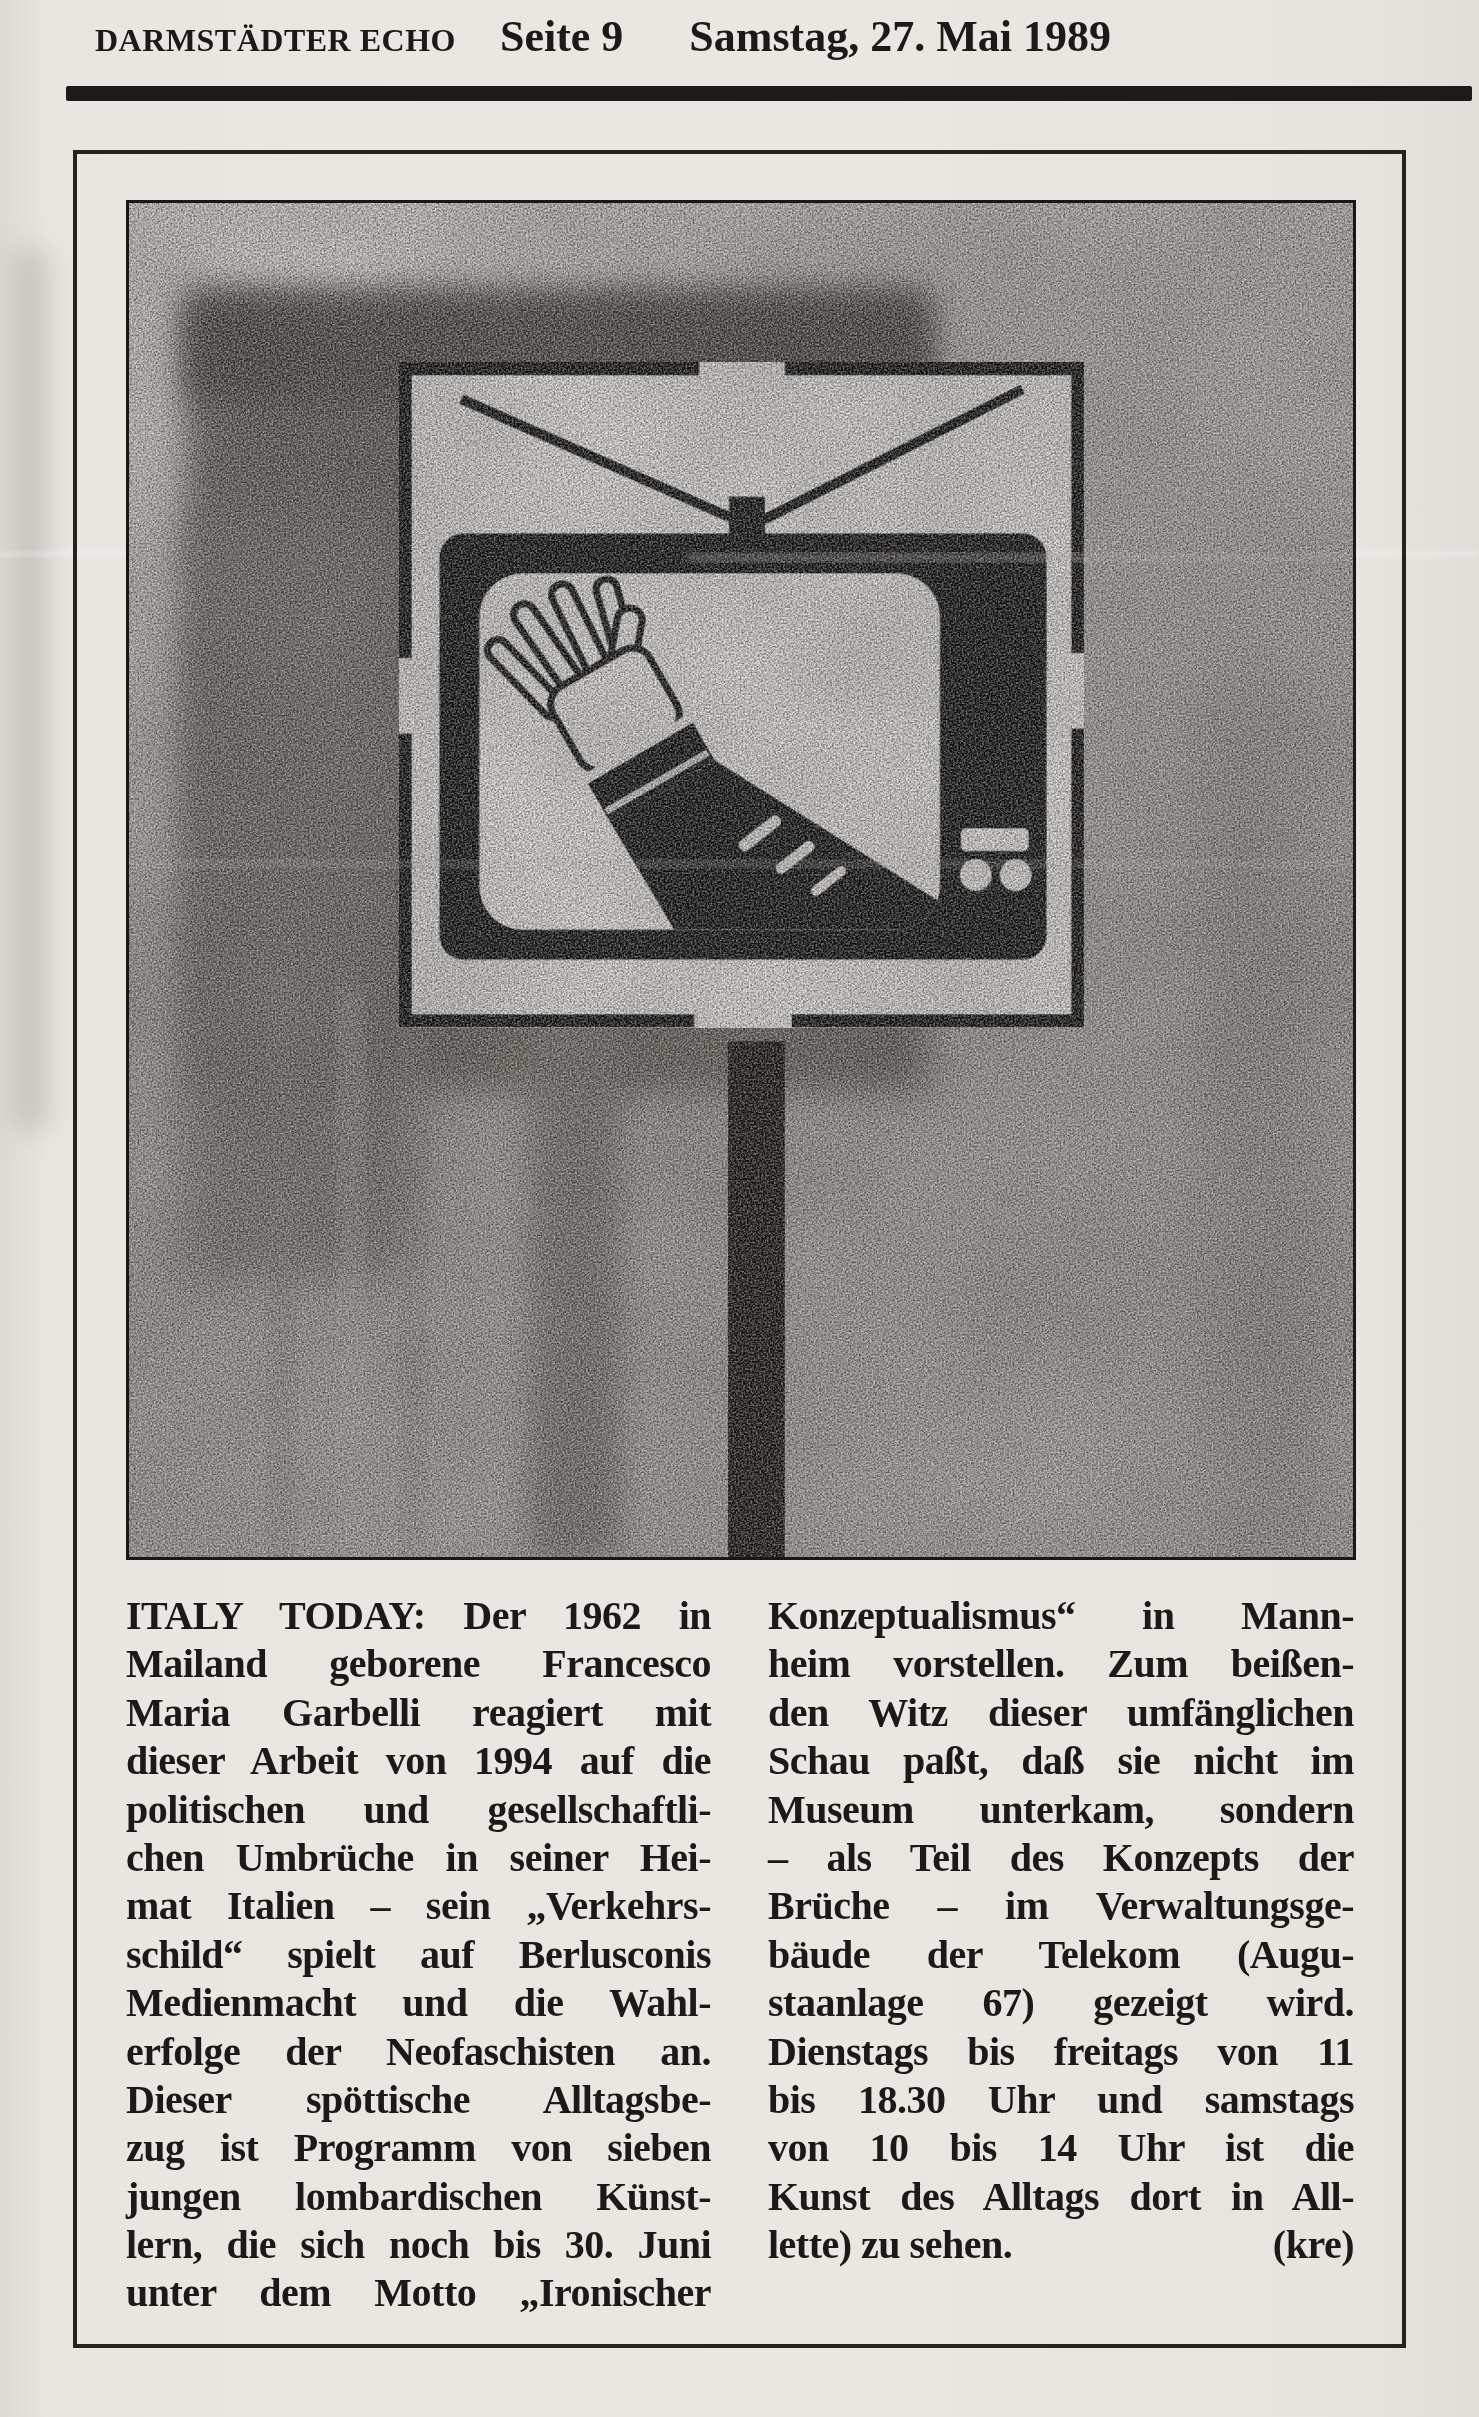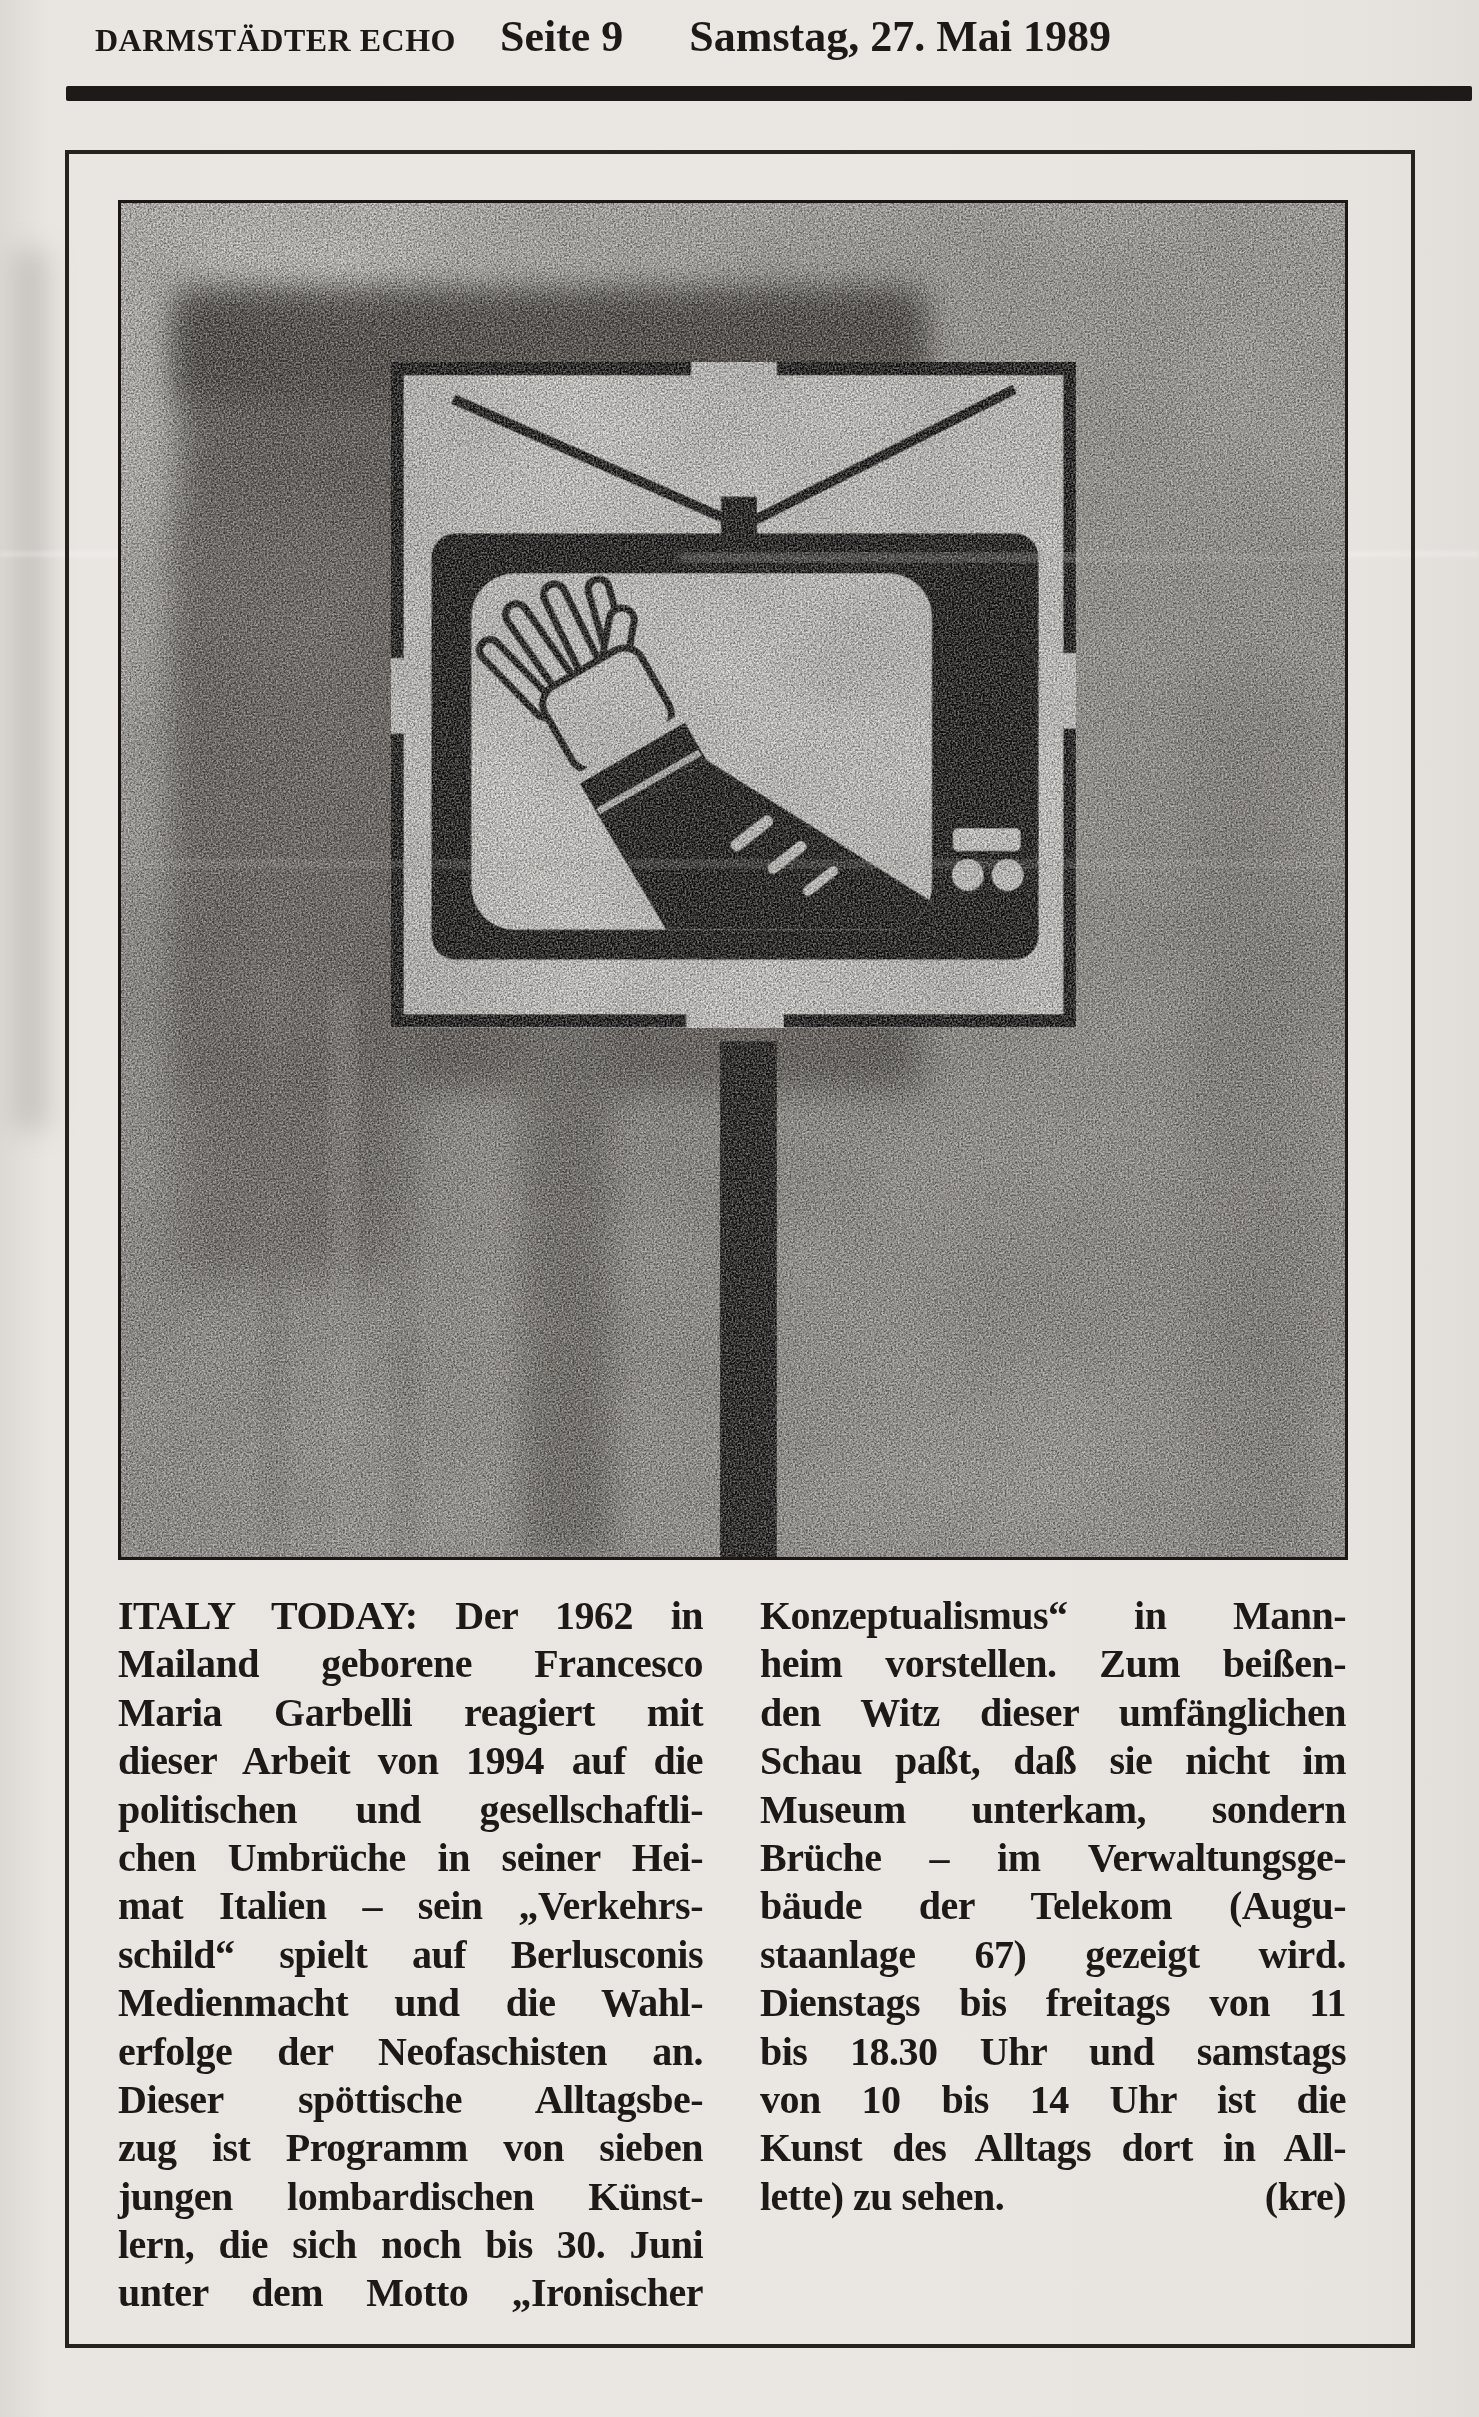--- a/index.html
+++ b/index.html
@@ -8,21 +8,21 @@
     background:linear-gradient(90deg,#dcd8d3 0px,#e9e6e2 50px,#eae7e3 55%,#e7e4df 92%,#e1ded9 100%);
     font-family:"Liberation Serif","DejaVu Serif",serif;color:#1c1916;overflow:hidden;
   }
   .edge-shade{position:absolute;left:14px;top:250px;width:34px;height:880px;background:#97938e;opacity:.38;filter:blur(14px);}
   .page-crease{position:absolute;left:0;width:1479px;height:4px;background:#ffffff;opacity:.35;filter:blur(2px);}
   .header{position:absolute;left:95px;top:14px;display:flex;align-items:baseline;line-height:1.05;white-space:nowrap;}
   .masthead{font-size:32px;font-weight:bold;letter-spacing:.5px;}
   .page-label{font-size:44px;font-weight:bold;margin-left:44px;}
   .date{font-size:44px;font-weight:bold;margin-left:66px;}
   .head-rule{position:absolute;left:66px;top:86px;width:1406px;height:15px;background:#1d1a17;border-radius:2px;}
-  .frame{position:absolute;left:65px;top:150px;width:1325px;height:2190px;border:4px solid #26221e;padding-left:17px;}
+  .frame{position:absolute;left:73px;top:150px;width:1325px;height:2190px;border:4px solid #26221e;}
   .photo{position:absolute;left:49px;top:46px;width:1224px;height:1354px;border:3px solid #1a1714;background:#b5b1ab;overflow:hidden;}
   .photo svg{display:block;}
   .caption{position:absolute;left:49px;top:1438px;width:1232px;height:740px;font-weight:bold;font-size:40px;line-height:48.4px;letter-spacing:-0.5px;}
   .col{position:absolute;top:0;width:585px;}
   .col-left{left:0;}
   .col-right{left:642px;width:586px;}
   .cap-line{text-align:justify;text-align-last:justify;height:48.4px;overflow:visible;white-space:nowrap;}
   .cap-last{display:flex;justify-content:space-between;text-align:center;text-align-last:auto;white-space:nowrap;}
 </style>
 </head>
@@ -179,20 +179,21 @@
         <div class="cap-line">jungen lombardischen Künst-</div>
         <div class="cap-line">lern, die sich noch bis 30. Juni</div>
         <div class="cap-line">unter dem Motto „Ironischer</div>
       </div>
       <div class="col col-right">
         <div class="cap-line">Konzeptualismus“ in Mann-</div>
         <div class="cap-line">heim vorstellen. Zum beißen-</div>
         <div class="cap-line">den Witz dieser umfänglichen</div>
         <div class="cap-line">Schau paßt, daß sie nicht im</div>
         <div class="cap-line">Museum unterkam, sondern</div>
+        <div class="cap-line">– als Teil des Konzepts der</div>
         <div class="cap-line">Brüche – im Verwaltungsge-</div>
         <div class="cap-line">bäude der Telekom (Augu-</div>
         <div class="cap-line">staanlage 67) gezeigt wird.</div>
         <div class="cap-line">Dienstags bis freitags von 11</div>
         <div class="cap-line">bis 18.30 Uhr und samstags</div>
         <div class="cap-line">von 10 bis 14 Uhr ist die</div>
         <div class="cap-line">Kunst des Alltags dort in All-</div>
         <div class="cap-line cap-last">
           <span>lette) zu sehen.</span>
           <span>(kre)</span>

